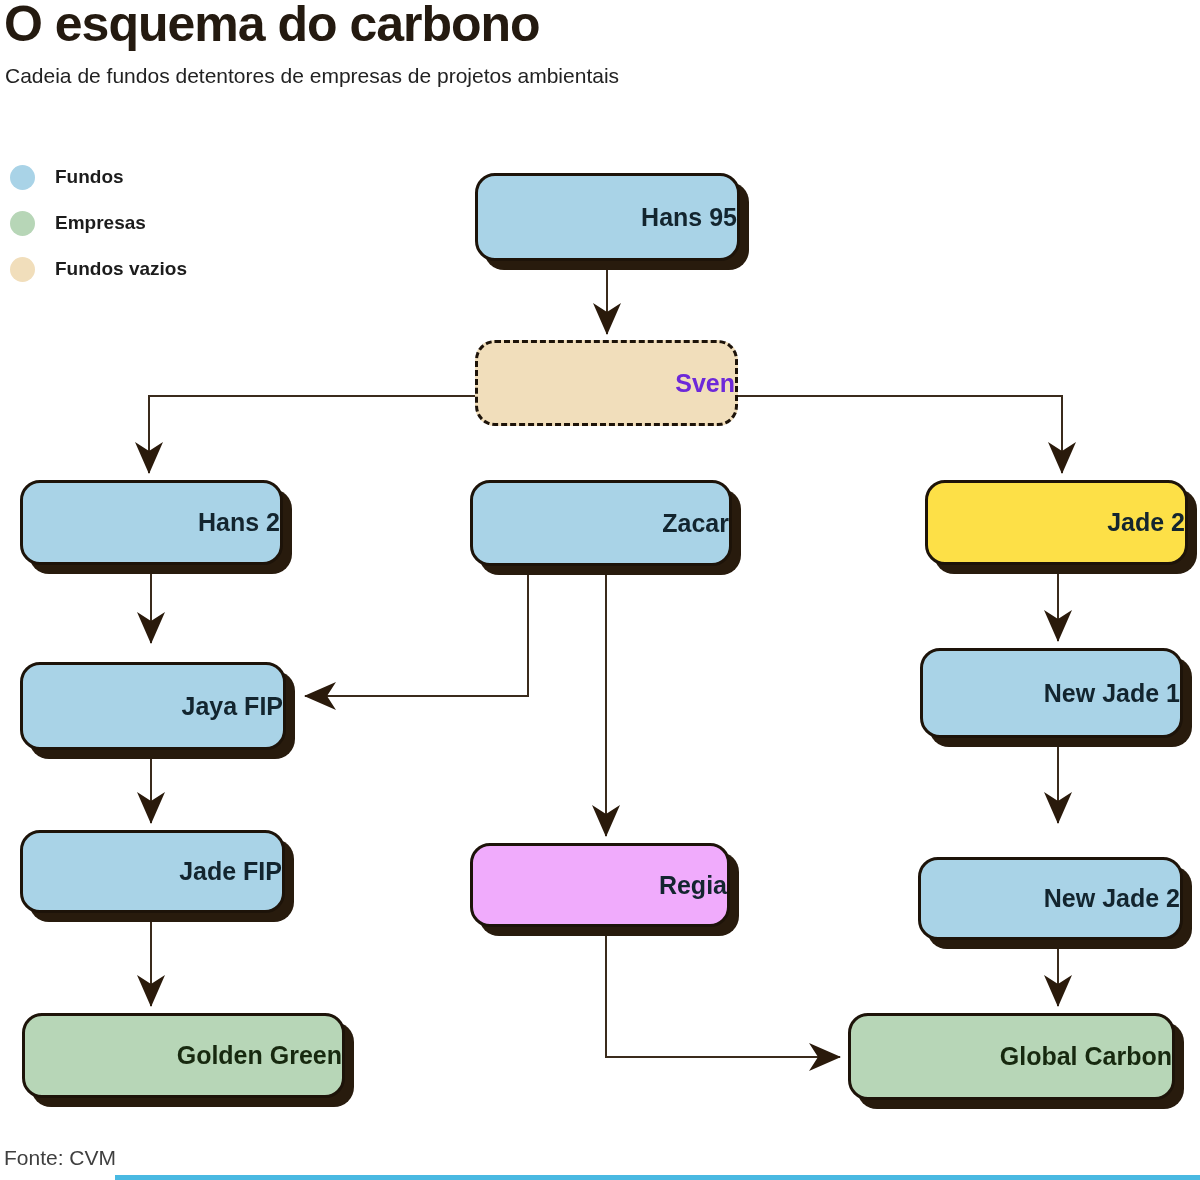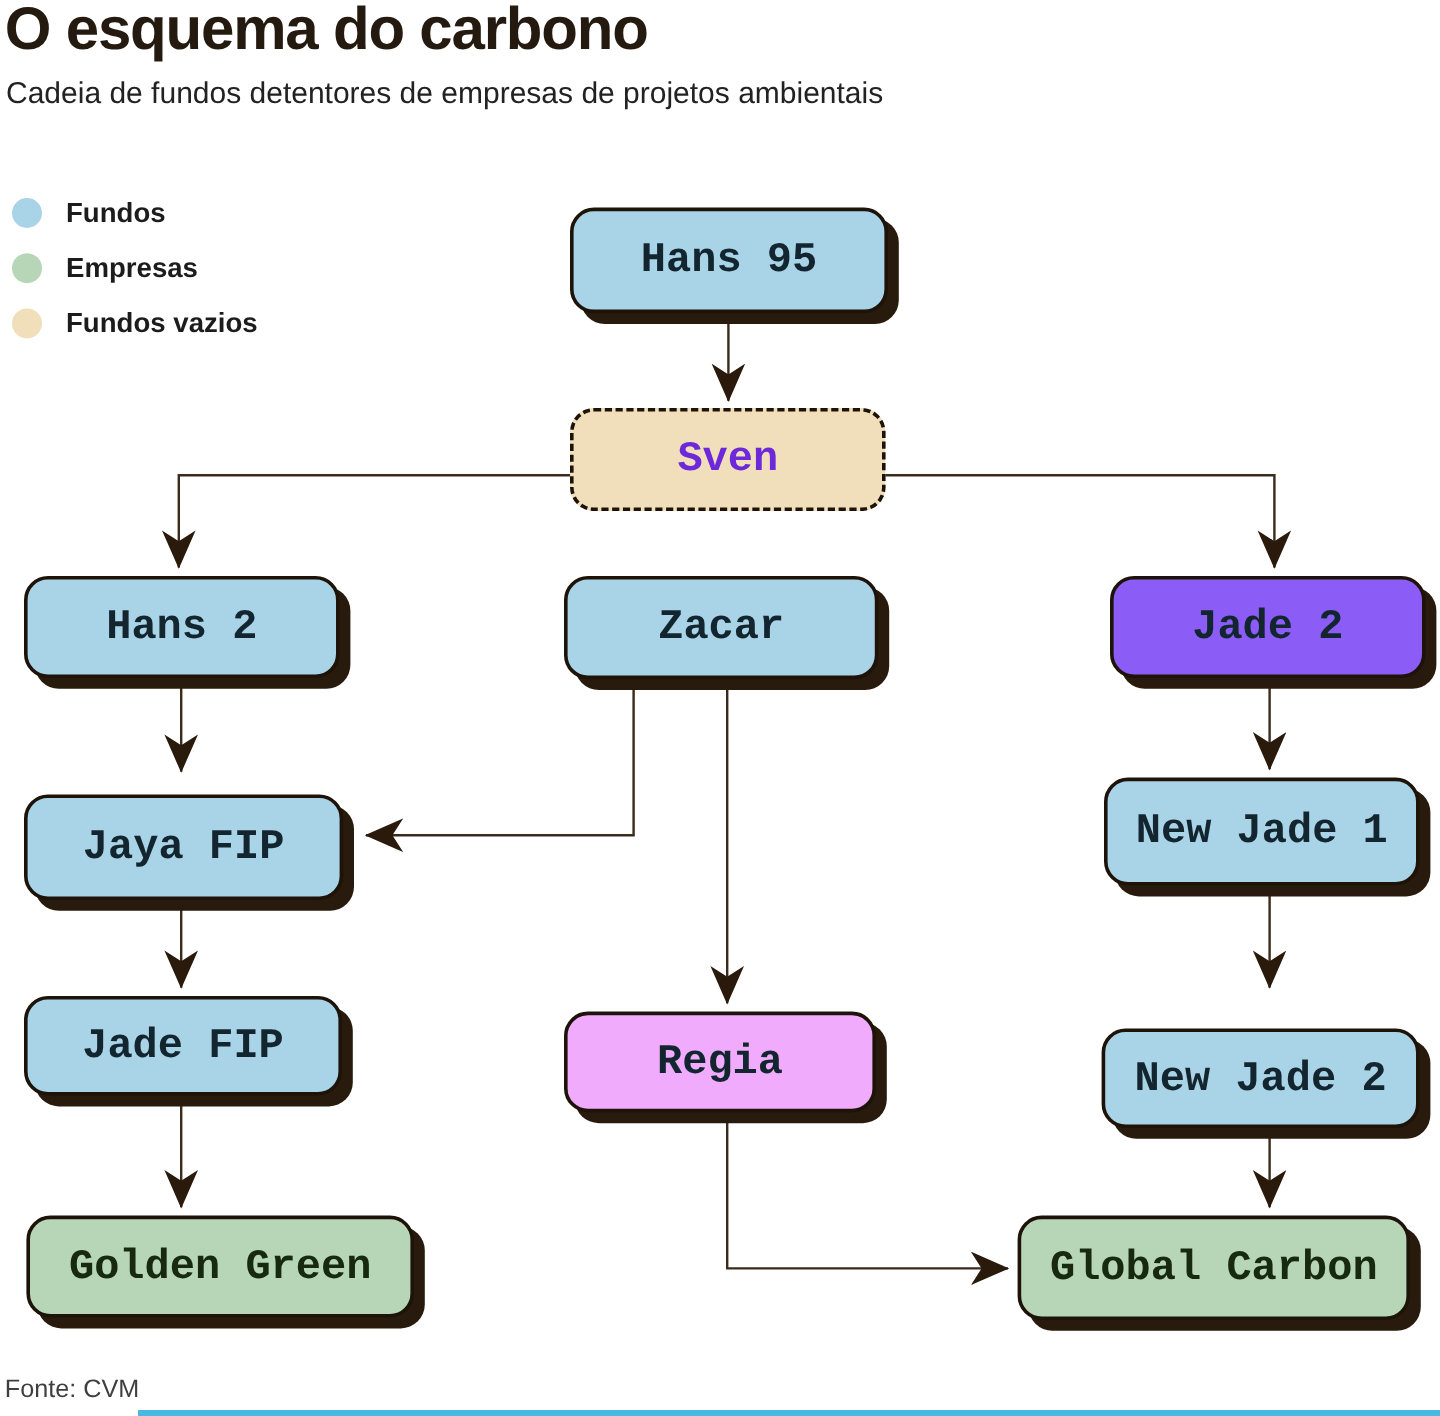--- a/index.html
+++ b/index.html
@@ -1,33 +1,33 @@
 <!DOCTYPE html>
 <html><head>
 <meta charset="utf-8">
 <style>
   html,body{margin:0;padding:0;background:#fff;}
   #stage{position:relative;width:1200px;height:1180px;background:#fff;overflow:hidden;
          font-family:"Liberation Sans",sans-serif;}
   
   #title{position:absolute;left:4px;top:-4px;margin:0;font-size:50px;font-weight:bold;
          letter-spacing:-1px;color:#241a10;line-height:1.15;}
-  #subtitle{position:absolute;left:5px;top:64px;margin:0;font-size:25px;font-weight:normal;
+  #subtitle{position:absolute;left:5px;top:64px;margin:0;font-size:21px;font-weight:normal;
          color:#222;letter-spacing:0;}
   
   #legend{position:absolute;left:10px;top:164px;}
   .legend-item{display:flex;align-items:center;height:26px;margin-bottom:20px;}
   .swatch{width:25px;height:25px;border-radius:50%;margin-right:20px;flex:none;}
-  .legend-label{font-size:23px;font-weight:bold;color:#1c1c1c;}
+  .legend-label{font-size:19px;font-weight:bold;color:#1c1c1c;}
   
   #edges{position:absolute;left:0;top:0;width:1200px;height:1180px;}
   #edges polyline{fill:none;stroke:#3a2b1c;stroke-width:2;}
-  .node{position:absolute;display:flex;align-items:center;justify-content:center;
+  .node{position:absolute;display:flex;align-items:center;justify-content:flex-end;
         border:3px solid #1d1309;border-radius:20px;box-sizing:border-box;
-        font-size:35px;font-weight:bold;box-shadow:9px 9px 0 #281b0d;font-family:Liberation Mono, monospace;}
+        font-size:25px;font-weight:bold;box-shadow:9px 9px 0 #281b0d;}
   .node.fund{color:#13252f;}
   .node.empty-fund{border-style:dashed;box-shadow:none;color:#6d28d9;}
   .node.company{color:#17290f;}
   
   #source{position:absolute;left:4px;top:1146px;font-size:21px;color:#3f3f3f;}
   #bottom-bar{position:absolute;left:115px;right:0;bottom:0;height:5px;}
 </style>
 </head>
 <body>
 
@@ -76,21 +76,21 @@
       </div>
       <div class="node empty-fund" style="left: 475px; top: 340px; width: 263px; height: 86px; background: rgb(241, 222, 187);">
         <span>Sven</span>
       </div>
       <div class="node fund" style="left: 20px; top: 480px; width: 263px; height: 85px; background: rgb(169, 211, 231);">
         <span>Hans 2</span>
       </div>
       <div class="node fund" style="left: 470px; top: 480px; width: 262px; height: 86px; background: rgb(169, 211, 231);">
         <span>Zacar</span>
       </div>
-      <div class="node fund" style="left: 925px; top: 480px; width: 263px; height: 85px; background: #8b5cf6;">
+      <div class="node fund" style="left: 925px; top: 480px; width: 263px; height: 85px; background: #fde047;">
         <span>Jade 2</span>
       </div>
       <div class="node fund" style="left: 20px; top: 650px; width: 266px; height: 88px; background: rgb(169, 211, 231); margin-top: 12px;">
         <span>Jaya FIP</span>
       </div>
       <div class="node fund" style="left: 920px; top: 648px; width: 263px; height: 90px; background: rgb(169, 211, 231);">
         <span>New Jade 1</span>
       </div>
       <div class="node fund" style="left: 20px; top: 830px; width: 265px; height: 83px; background: rgb(169, 211, 231);">
         <span>Jade FIP</span>

